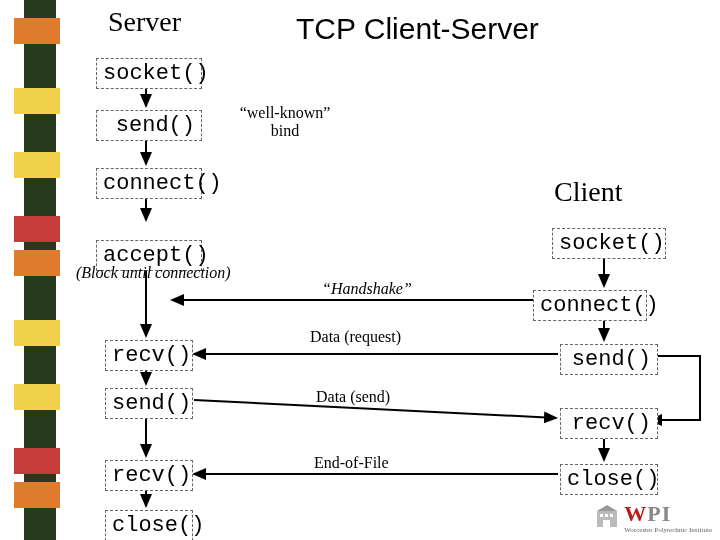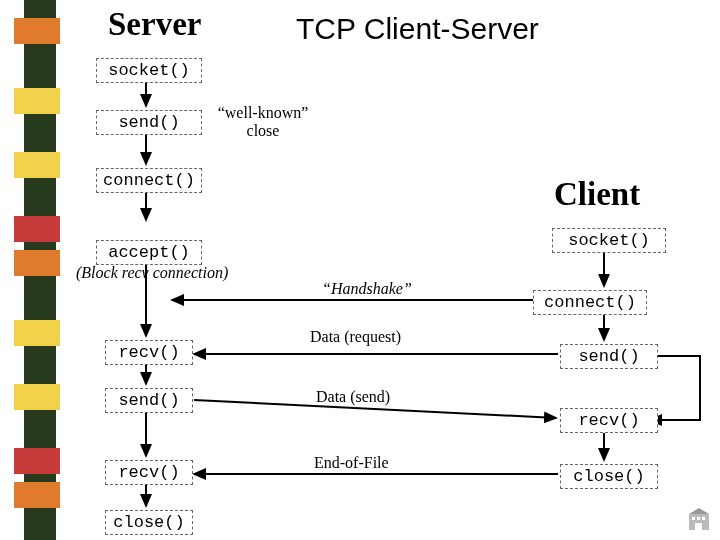--- a/index.html
+++ b/index.html
@@ -22,35 +22,35 @@
     z-index: 0;
   }
   .deco-block {
     position: absolute;
     width: 46px;
     height: 26px;
     left: -10px;
   }
   .head-title {
     position: absolute;
-    font-size: 33px;
-    font-weight: bold;
+    font-size: 28px;
+    font-weight: normal;
   }
   .main-title {
     position: absolute;
     font-family: "Comic Sans MS", cursive, sans-serif;
     font-size: 30px;
     font-weight: normal;
   }
   .fn-box {
     position: absolute;
     border: 1px dashed #666;
     font-family: "Courier New", monospace;
-    font-size: 17px;
-    text-align: center;
+    font-size: 22px;
+    text-align: right;
     padding: 2px 6px;
     background: #fff;
     z-index: 2;
   }
   .annot {
     position: absolute;
     font-size: 16px;
     text-align: center;
     z-index: 2;
   }
@@ -112,25 +112,25 @@
 <div class="fn-box" style="left:105px;top:388px;width:74px">send()</div>
 <div class="fn-box" style="left:105px;top:460px;width:74px">recv()</div>
 <div class="fn-box" style="left:105px;top:510px;width:74px">close()</div>
 
 <div class="fn-box" style="left:552px;top:228px;width:100px">socket()</div>
 <div class="fn-box" style="left:533px;top:290px;width:100px">connect()</div>
 <div class="fn-box" style="left:560px;top:344px;width:84px">send()</div>
 <div class="fn-box" style="left:560px;top:408px;width:84px">recv()</div>
 <div class="fn-box" style="left:560px;top:464px;width:84px">close()</div>
 
-<div class="annot" style="left:208px;top:104px;width:110px">
+<div class="annot" style="left:230px;top:104px;width:110px">
   <span>“well-known”</span><br>
-  <span>close</span>
+  <span>bind</span>
 </div>
-<div class="annot italic" style="left:76px;top:264px;width:180px;text-align:left">(Block recv connection)</div>
+<div class="annot italic" style="left:76px;top:264px;width:180px;text-align:left">(Block until connection)</div>
 <div class="annot italic" style="left:322px;top:280px">“Handshake”</div>
 <div class="annot" style="left:310px;top:328px">Data (request)</div>
 <div class="annot" style="left:316px;top:388px">Data (send)</div>
 <div class="annot" style="left:314px;top:454px">End-of-File</div>
 
 <svg class="overlay">
   <defs>
     <marker id="ah" markerWidth="8" markerHeight="8" refX="6" refY="3" orient="auto">
       <path d="M0,0 L7,3 L0,6 Z" fill="#000"></path>
     </marker>
@@ -161,13 +161,19 @@
 
 <div class="logo">
   <svg width="26" height="26">
     <rect x="3" y="6" width="20" height="16" fill="#bbb"></rect>
     <rect x="6" y="9" width="3" height="3" fill="#fff"></rect>
     <rect x="11" y="9" width="3" height="3" fill="#fff"></rect>
     <rect x="16" y="9" width="3" height="3" fill="#fff"></rect>
     <rect x="9" y="15" width="7" height="7" fill="#fff"></rect>
     <polygon points="3,6 13,0 23,6" fill="#999"></polygon>
   </svg>
+  <div>
+    <span class="wpi">
+      <span class="w">W</span><span class="pi">PI</span>
+    </span>
+    <div class="small">Worcester Polytechnic Institute</div>
+  </div>
 </div>
 
 </body></html>

